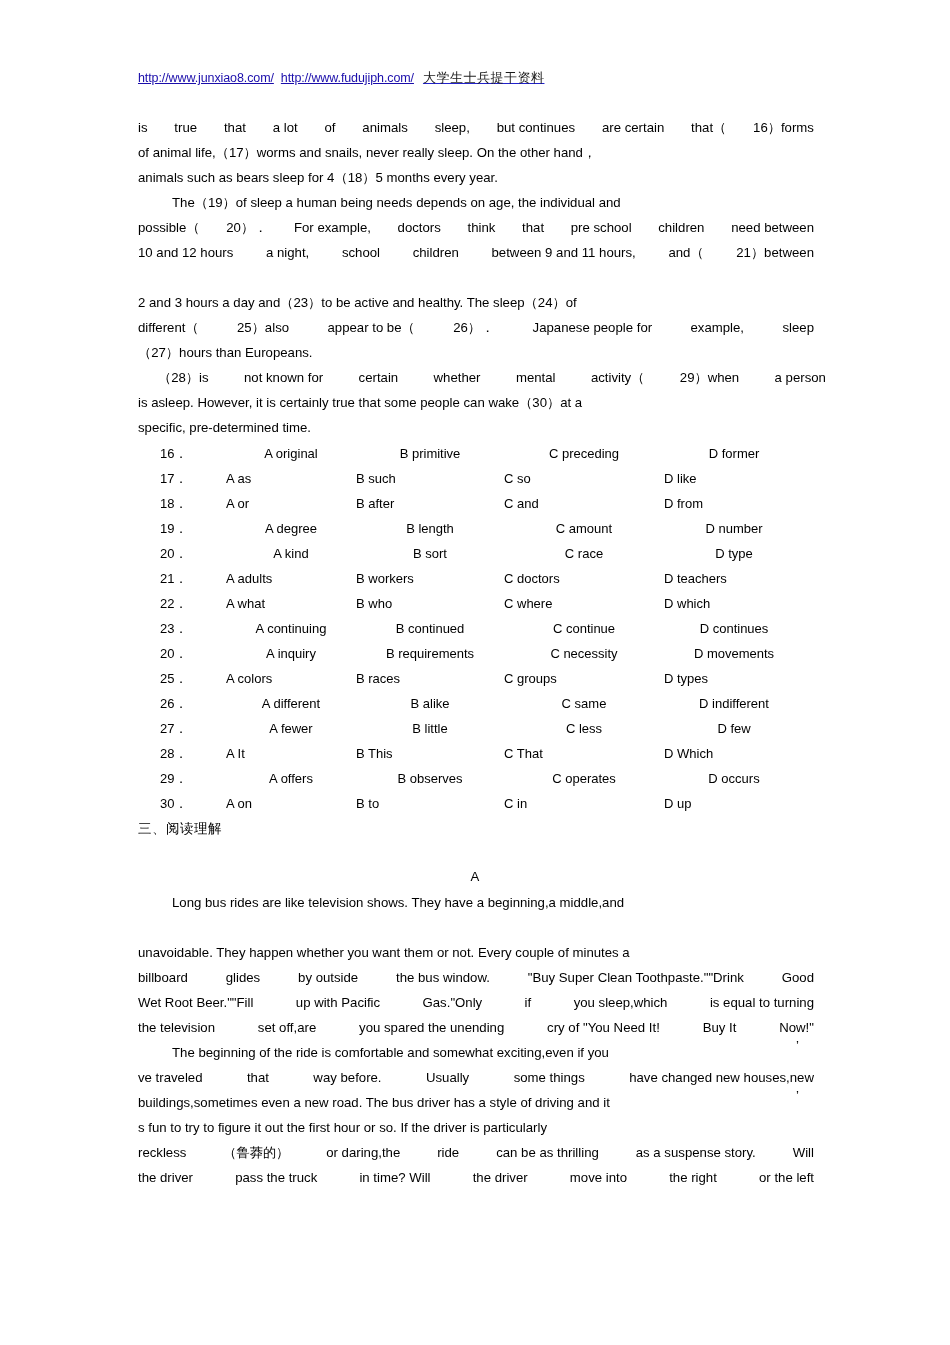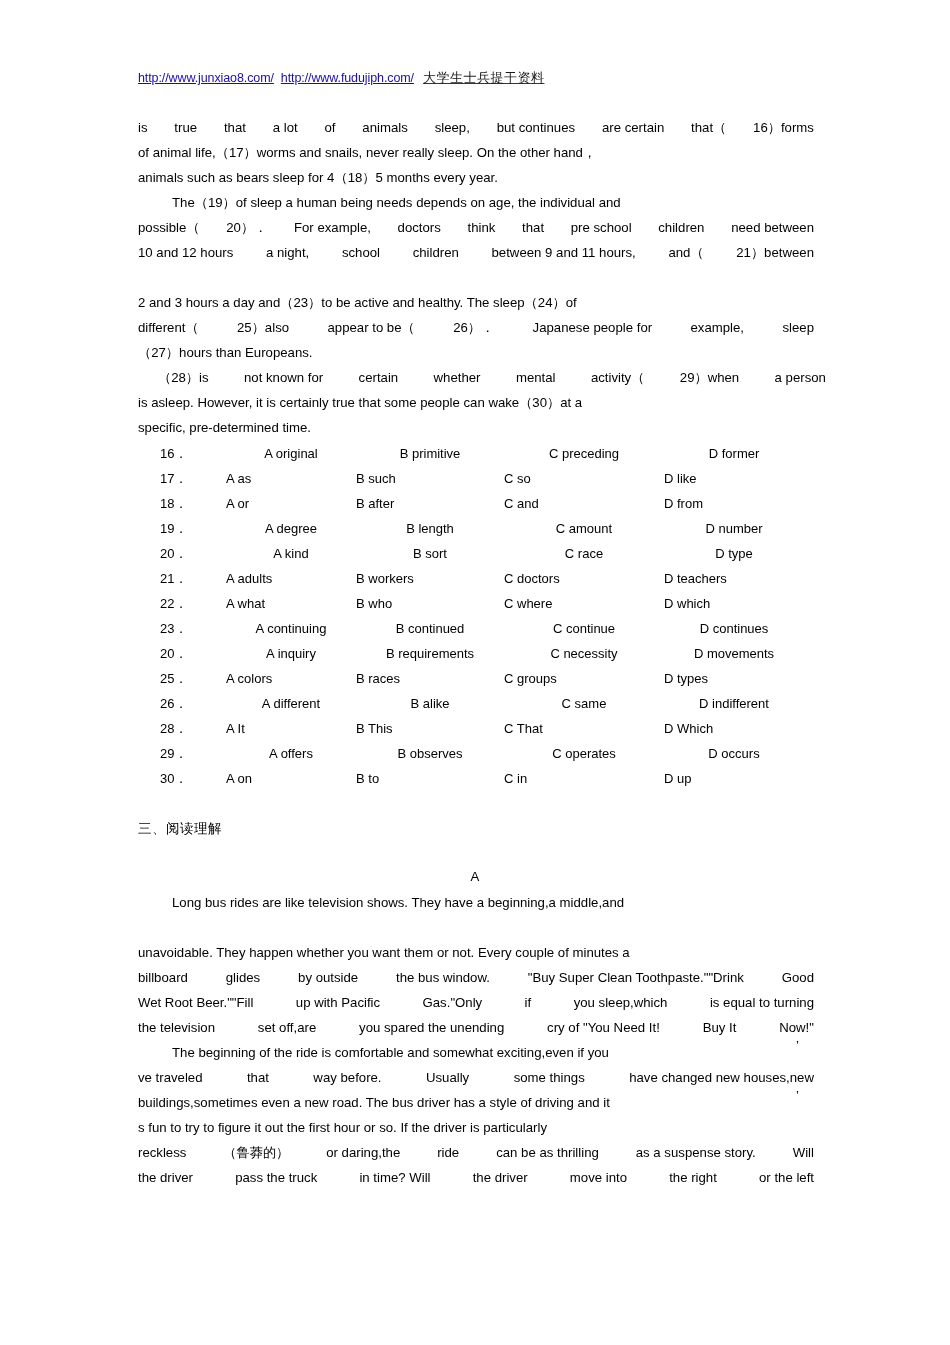--- a/index.html
+++ b/index.html
@@ -277,20 +277,27 @@
         <span class="opt-cell c4 lft">D types</span>
       </div>
       <div class="opt-row">
         <span class="opt-num">26．</span>
         <span class="opt-cell c1 ctr">A different</span>
         <span class="opt-cell c2 ctr">B alike</span>
         <span class="opt-cell c3 ctr">C same</span>
         <span class="opt-cell c4 ctr">D indifferent</span>
       </div>
       <div class="opt-row">
+        <span class="opt-num">27．</span>
+        <span class="opt-cell c1 ctr">A fewer</span>
+        <span class="opt-cell c2 ctr">B little</span>
+        <span class="opt-cell c3 ctr">C less</span>
+        <span class="opt-cell c4 ctr">D few</span>
+      </div>
+      <div class="opt-row">
         <span class="opt-num">28．</span>
         <span class="opt-cell c1 lft">A It</span>
         <span class="opt-cell c2 lft">B This</span>
         <span class="opt-cell c3 lft">C That</span>
         <span class="opt-cell c4 lft">D Which</span>
       </div>
       <div class="opt-row">
         <span class="opt-num">29．</span>
         <span class="opt-cell c1 ctr">A offers</span>
         <span class="opt-cell c2 ctr">B observes</span>

